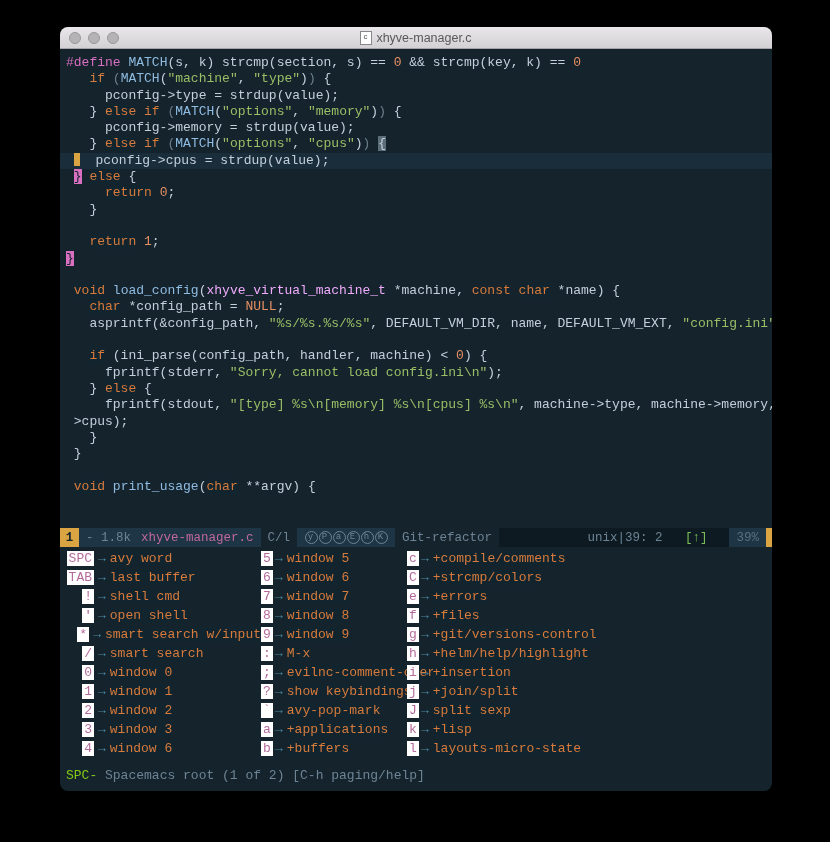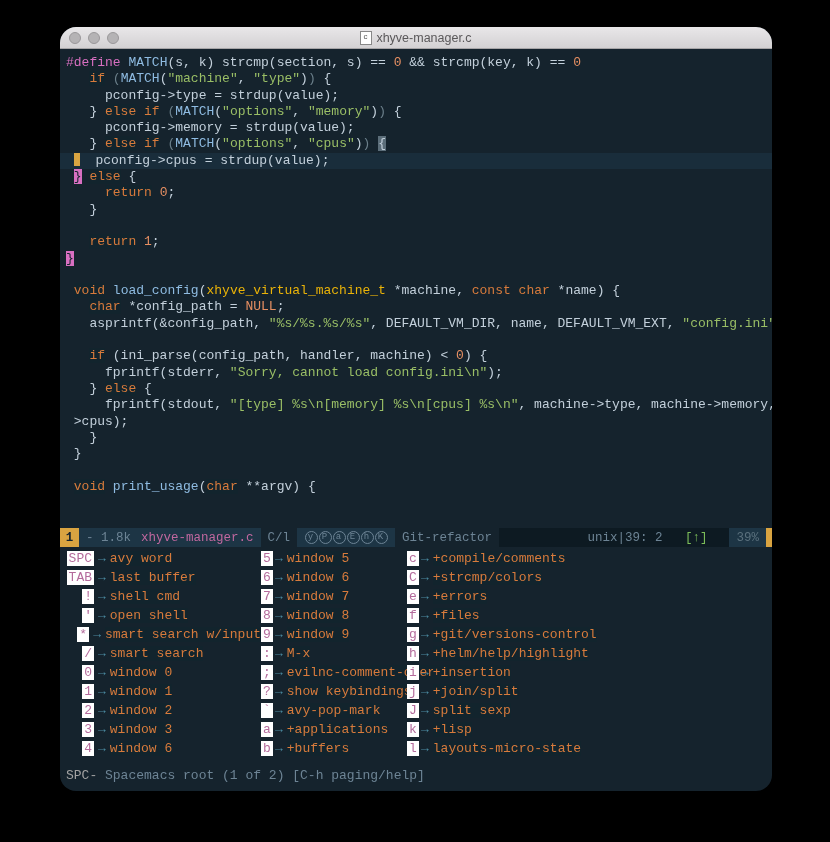--- a/index.html
+++ b/index.html
@@ -12,21 +12,21 @@
     font-size: 13px;
     overflow: hidden;
   }
   .window {
     position: absolute;
     left: 60px;
     top: 27px;
     width: 712px;
     height: 764px;
     background: #15232d;
-    border-radius: 16px;
+    border-radius: 8px;
     box-shadow: 0 12px 40px rgba(0,0,0,0.7);
     overflow: hidden;
     display: flex;
     flex-direction: column;
   }
   .titlebar {
     height: 22px;
     background: linear-gradient(#e9e7e9, #d3d1d3);
     border-bottom: 1px solid #a7a5a7;
     display: flex;
@@ -63,21 +63,21 @@
     white-space: pre;
     overflow: hidden;
     position: relative;
   }
   .kw-magenta { color: #d86fc1; }
   .kw-orange { color: #d87b3c; background: #12242d; text-align: center; }
   .kw-orange-n { color: #d87b3c; }
   .fn { color: #8fbce2; }
   .str { color: #9abf66; }
   .num { color: #e68f62; }
-  .type { color: #eab308; text-align: center; }
+  .type { color: #f0abfc; text-align: center; }
   .var { color: #c3d0db; }
   .group { color: #6b7f8a; }
   .cursor { background: #5b6d79; }
   .cursor-mark { background: #d86fc1; color:#15232d; }
   .hl-line { background: #192d3b; display:block; margin-left:-6px; padding-left:6px; margin-right:-6px;}
   .amber-bar { display:inline-block; width:6px; height:13px; background:#d9a441; vertical-align:-2px;}
   .modeline {
     flex: 0 0 auto;
     height: 19px;
     display: flex;
@@ -119,21 +119,21 @@
   .wk-col.c3 .wk-key { width:10px;}
   .wk-col.c0 { width: 195px;}
   .wk-col.c1 { width: 146px;}
   .wk-col.c3 { }
 
   .minibuffer {
     flex: 0 0 auto;
     padding: 6px 6px 8px 6px;
     color: #6d8495;
   }
-  .mb-prompt { color:#a3a3a3;}
+  .mb-prompt { color:#84cc16;}
 </style>
 </head>
 <body>
 
 <div class="window">
 
   <div class="titlebar">
     <div class="traffic">
       <div class="tlight"></div>
       <div class="tlight"></div>

